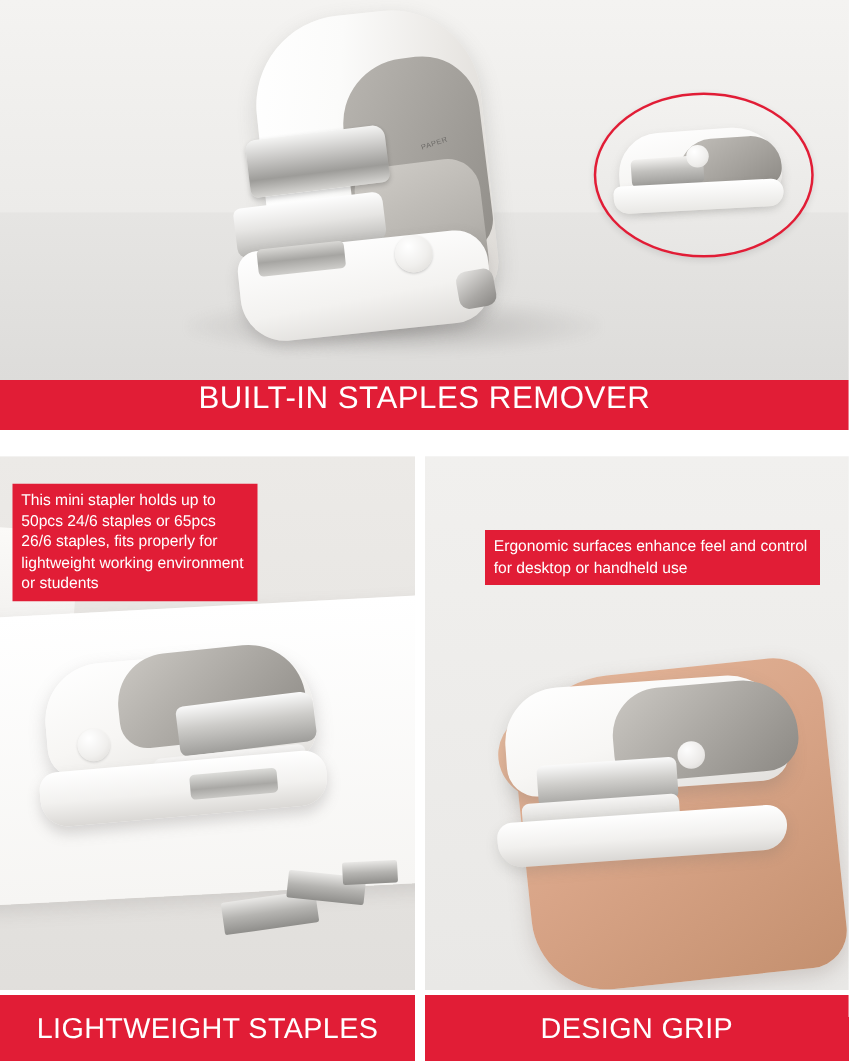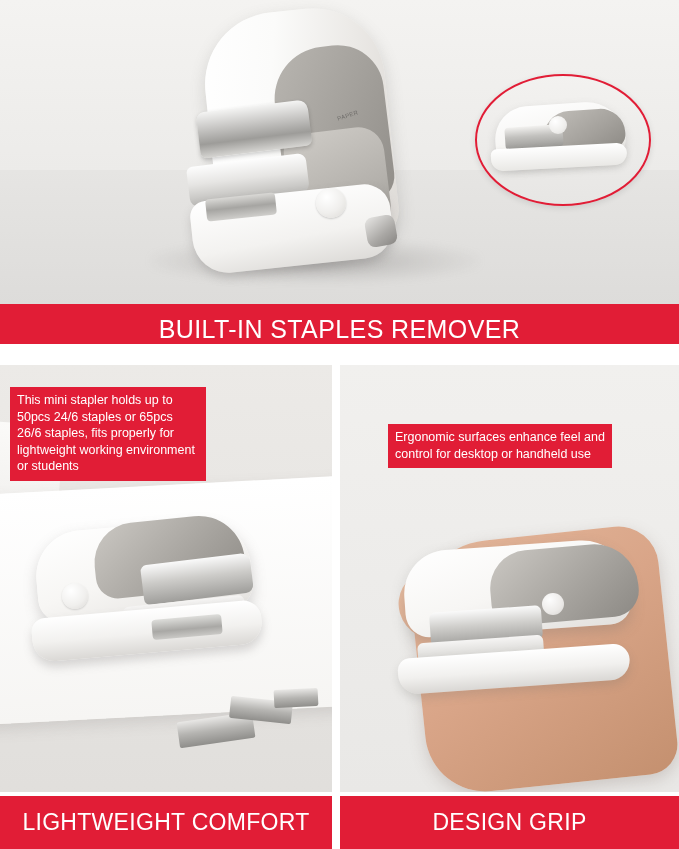--- a/index.html
+++ b/index.html
@@ -201,21 +201,21 @@
   }
 
   
   .banner-main {
     position: absolute;
     left: 0; top: 304px;
     width: 679px;
     height: 40px;
     background: #e11d36;
     display: flex;
-    align-items: flex-end;
+    align-items: flex-start;
     justify-content: center;
   }
   .banner-main .banner-text {
     color: #ffffff;
     font-size: 25px;
     letter-spacing: 0.4px;
     font-weight: 400;
   }
 
   
@@ -420,21 +420,21 @@
     padding: 5px 7px 6px 7px;
     box-sizing: border-box;
     white-space: pre-line;
   }
   .callout-left {
     left: 10px; top: 22px;
     width: 196px;
   }
   .callout-right {
     left: 48px; top: 59px;
-    width: 224px;
+    width: 268px;
   }
 
   
   .banner-bl {
     position: absolute;
     left: 0; top: 796px;
     width: 332px;
     height: 53px;
     background: #e11d36;
     display: flex;
@@ -555,19 +555,19 @@
     </div>
 
     <div class="callout callout-right">Ergonomic surfaces enhance feel and control for desktop or handheld use</div>
   </div>
 
   <div class="gutter-h1"></div>
   <div class="gutter-v"></div>
   <div class="gutter-h2"></div>
 
   <div class="banner-bl">
-    <span class="banner-text">LIGHTWEIGHT COMFORT</span>
+    <span class="banner-text">LIGHTWEIGHT STAPLES</span>
   </div>
   <div class="banner-br">
     <span class="banner-text">DESIGN GRIP</span>
   </div>
 
 </div>
 
 </body></html>

